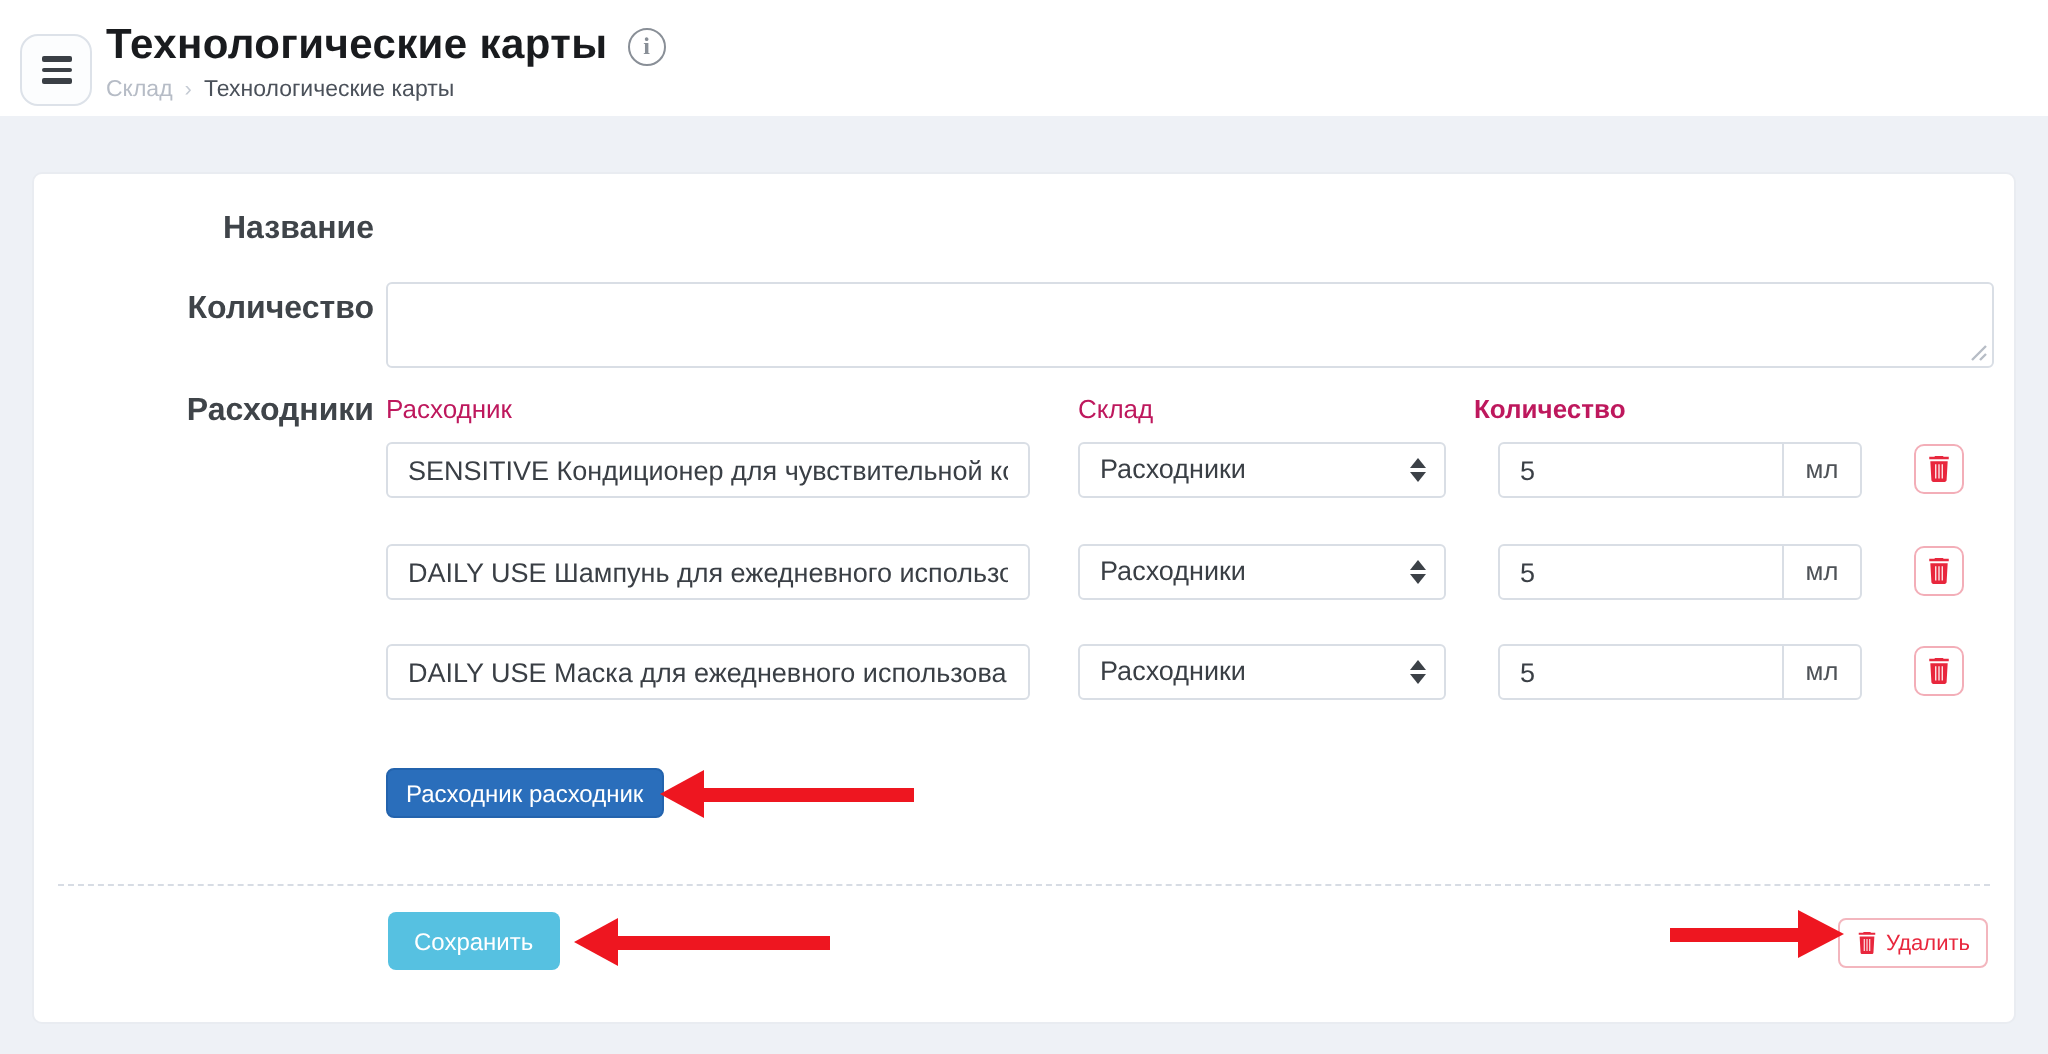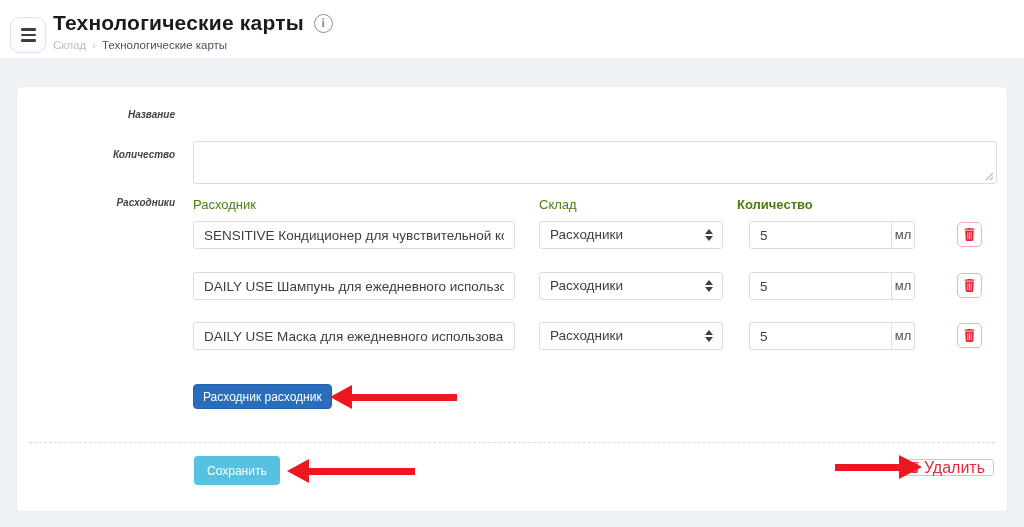--- a/index.html
+++ b/index.html
@@ -31,38 +31,38 @@
   .bc-parent { color:#b6bcc6; cursor:pointer; }
   .bc-sep { color:#c4cad3; font-size:11px; }
   .bc-current { color:#4b515a; }
 
   
   .card {
     position:absolute; left:16px; top:86px; width:992px; height:426px;
     background:#ffffff; border:1px solid #e9ecf1; border-radius:5px;
   }
   .form-label {
-    position:absolute; left:4px; width:154px; text-align:right;
-    font-size:10px; font-weight:700; color:#3f4449;font-style:italic;
+    position:absolute; left:16px; width:154px; text-align:right;
+    font-size:16px; font-weight:700; color:#3f4449;
   }
   .text-input {
     position:absolute; height:28px; border:1px solid #d9dee5; border-radius:3px;
     padding:0 10px; font-size:13.5px; color:#3a3f45; background:#fff;
     font-family:"Liberation Sans", sans-serif; outline:none; width:100%;
   }
   .name-field { left:176px; right:10px; top:14px; position:absolute; }
   .comment-field { left:176px; right:10px; top:54px; height:43px; position:absolute; }
   .comment-field textarea {
     width:100%; height:43px; border:1px solid #d9dee5; border-radius:3px;
     padding:5px 10px; font-size:13.5px; color:#3a3f45; resize:none; outline:none;
     font-family:"Liberation Sans", sans-serif; display:block;
   }
   .grip { position:absolute; right:3px; bottom:3px; width:9px; height:9px; pointer-events:none; }
 
-  .col-header { position:absolute; top:110px; font-size:13px; color:#4d7c0f; }
+  .col-header { position:absolute; top:110px; font-size:13px; color:#be185d; }
   .ch-1 { left:176px; } .ch-2 { left:522px; } .ch-3 { left:720px;font-weight:bold; }
   .consumables-label { top:110px; }
 
   .c-row { position:absolute; left:0; right:0; height:28px; }
   .c-row .c-input { position:absolute; left:176px; width:322px; top:0; }
   .c-row .c-input input { position:relative; }
   .sel {
     position:absolute; left:522px; top:0; width:184px; height:28px;
     border:1px solid #d9dee5; border-radius:3px; background:#fff;
     font-size:13.5px; color:#3a3f45; line-height:26px; padding:0 26px 0 10px; cursor:pointer;
@@ -71,44 +71,44 @@
   .caret::before { content:""; position:absolute; top:0; left:0;
     border-left:4px solid transparent; border-right:4px solid transparent; border-bottom:5px solid #3c4147; }
   .caret::after { content:""; position:absolute; bottom:0; left:0;
     border-left:4px solid transparent; border-right:4px solid transparent; border-top:5px solid #3c4147; }
   .qty-input {
     position:absolute; left:732px; top:0; width:143px; height:28px;
     border:1px solid #d9dee5; border-radius:3px 0 0 3px; padding:0 10px;
     font-size:13.5px; color:#3a3f45; outline:none; font-family:"Liberation Sans", sans-serif;
   }
   .qty-unit {
-    position:absolute; left:874px; top:0; width:24px; height:28px;
+    position:absolute; left:874px; top:0; width:40px; height:28px;
     border:1px solid #d9dee5; border-radius:0 3px 3px 0; background:#fff;
     font-size:13px; color:#4e5257; line-height:26px; text-align:center;
   }
   .trash-btn {
     position:absolute; left:940px; top:1px; width:25px; height:25px;
     border:1px solid #f3aeb8; border-radius:5px; background:#fff; color:#e8273d;
     display:flex; align-items:center; justify-content:center; cursor:pointer; padding:0;
   }
   .add-btn {
     position:absolute; left:176px; top:297px; height:25px; padding:0 9px;
     background:#2a6ebb; border:1px solid #2363ad; border-radius:4px;
     color:#fff; font-size:12px; font-family:"Liberation Sans", sans-serif; cursor:pointer;
   }
   .sep { position:absolute; left:12px; right:12px; top:355px; border-top:1px dashed #d7dce4; }
   .save-btn {
     position:absolute; left:177px; top:369px; height:29px; padding:0 13px;
     background:#56c1e1; border:none; border-radius:4px;
     color:#fff; font-size:12px; font-family:"Liberation Sans", sans-serif; cursor:pointer;
   }
   .delete-btn {
-    position:absolute; right:13px; top:372px; height:17px; padding:0 8px;
+    position:absolute; right:13px; top:372px; height:25px; padding:0 8px;
     background:#fff; border:1px solid #f3b6be; border-radius:4px;
-    color:#e8273d; font-size:16px; font-family:"Liberation Sans", sans-serif; cursor:pointer;
+    color:#e8273d; font-size:11px; font-family:"Liberation Sans", sans-serif; cursor:pointer;
     display:flex; align-items:center; gap:4px;
   }
 
   
   .arrow { position:absolute; display:flex; align-items:center; pointer-events:none; }
   .arrow .shaft { height:7px; background:#ee1620; }
   .arrow .head-left { width:0; height:0; border-top:12px solid transparent; border-bottom:12px solid transparent; border-right:22px solid #ee1620; }
   .arrow .head-right { width:0; height:0; border-top:12px solid transparent; border-bottom:12px solid transparent; border-left:23px solid #ee1620; }
   .arrow1 { left:330px; top:385px; }
   .arrow1 .shaft { width:105px; }

